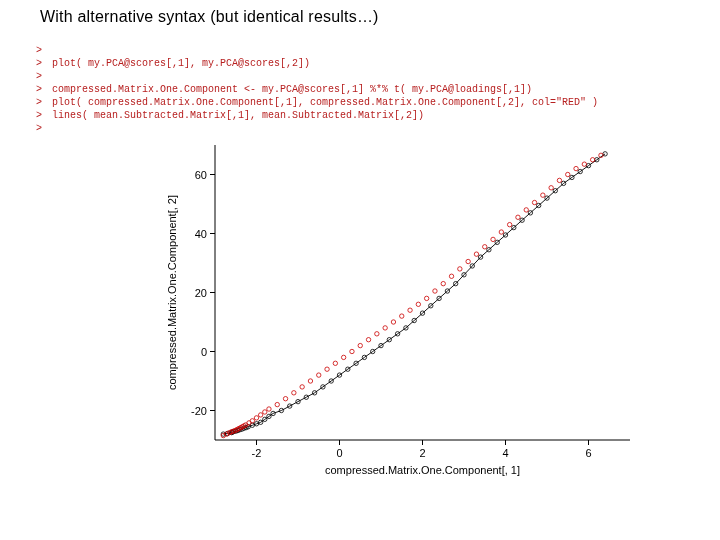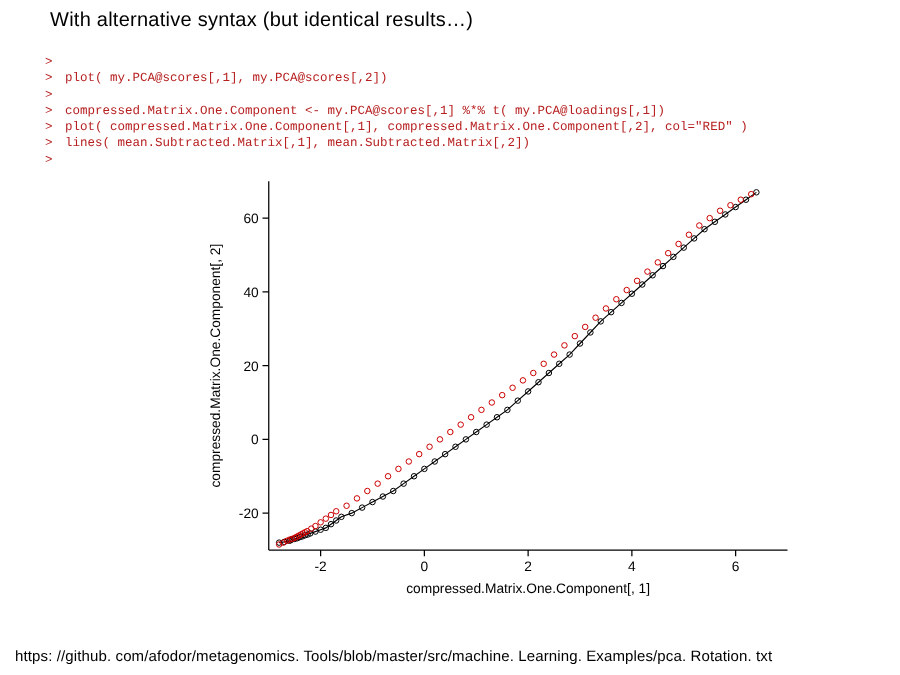--- a/index.html
+++ b/index.html
@@ -214,14 +214,13 @@
         <circle cx="391.15" cy="47.775000000000006" r="2.2" class="pt-red"></circle>
         <circle cx="399.45000000000005" cy="40.39999999999998" r="2.2" class="pt-red"></circle>
         <circle cx="407.75" cy="34.5" r="2.2" class="pt-red"></circle>
         <circle cx="416.04999999999995" cy="28.599999999999966" r="2.2" class="pt-red"></circle>
         <circle cx="424.35" cy="24.17500000000001" r="2.2" class="pt-red"></circle>
         <circle cx="432.65" cy="19.75" r="2.2" class="pt-red"></circle>
         <circle cx="440.95000000000005" cy="15.324999999999989" r="2.2" class="pt-red"></circle>
       </svg>
   </div>
 
-  <div class="footer-url">https: //github. com/afodor/metagenomics. Tools/blob/master/src/machine. Learning. Examples/pca. Rotation. txt</div>
 </div>
 
 </body></html>

